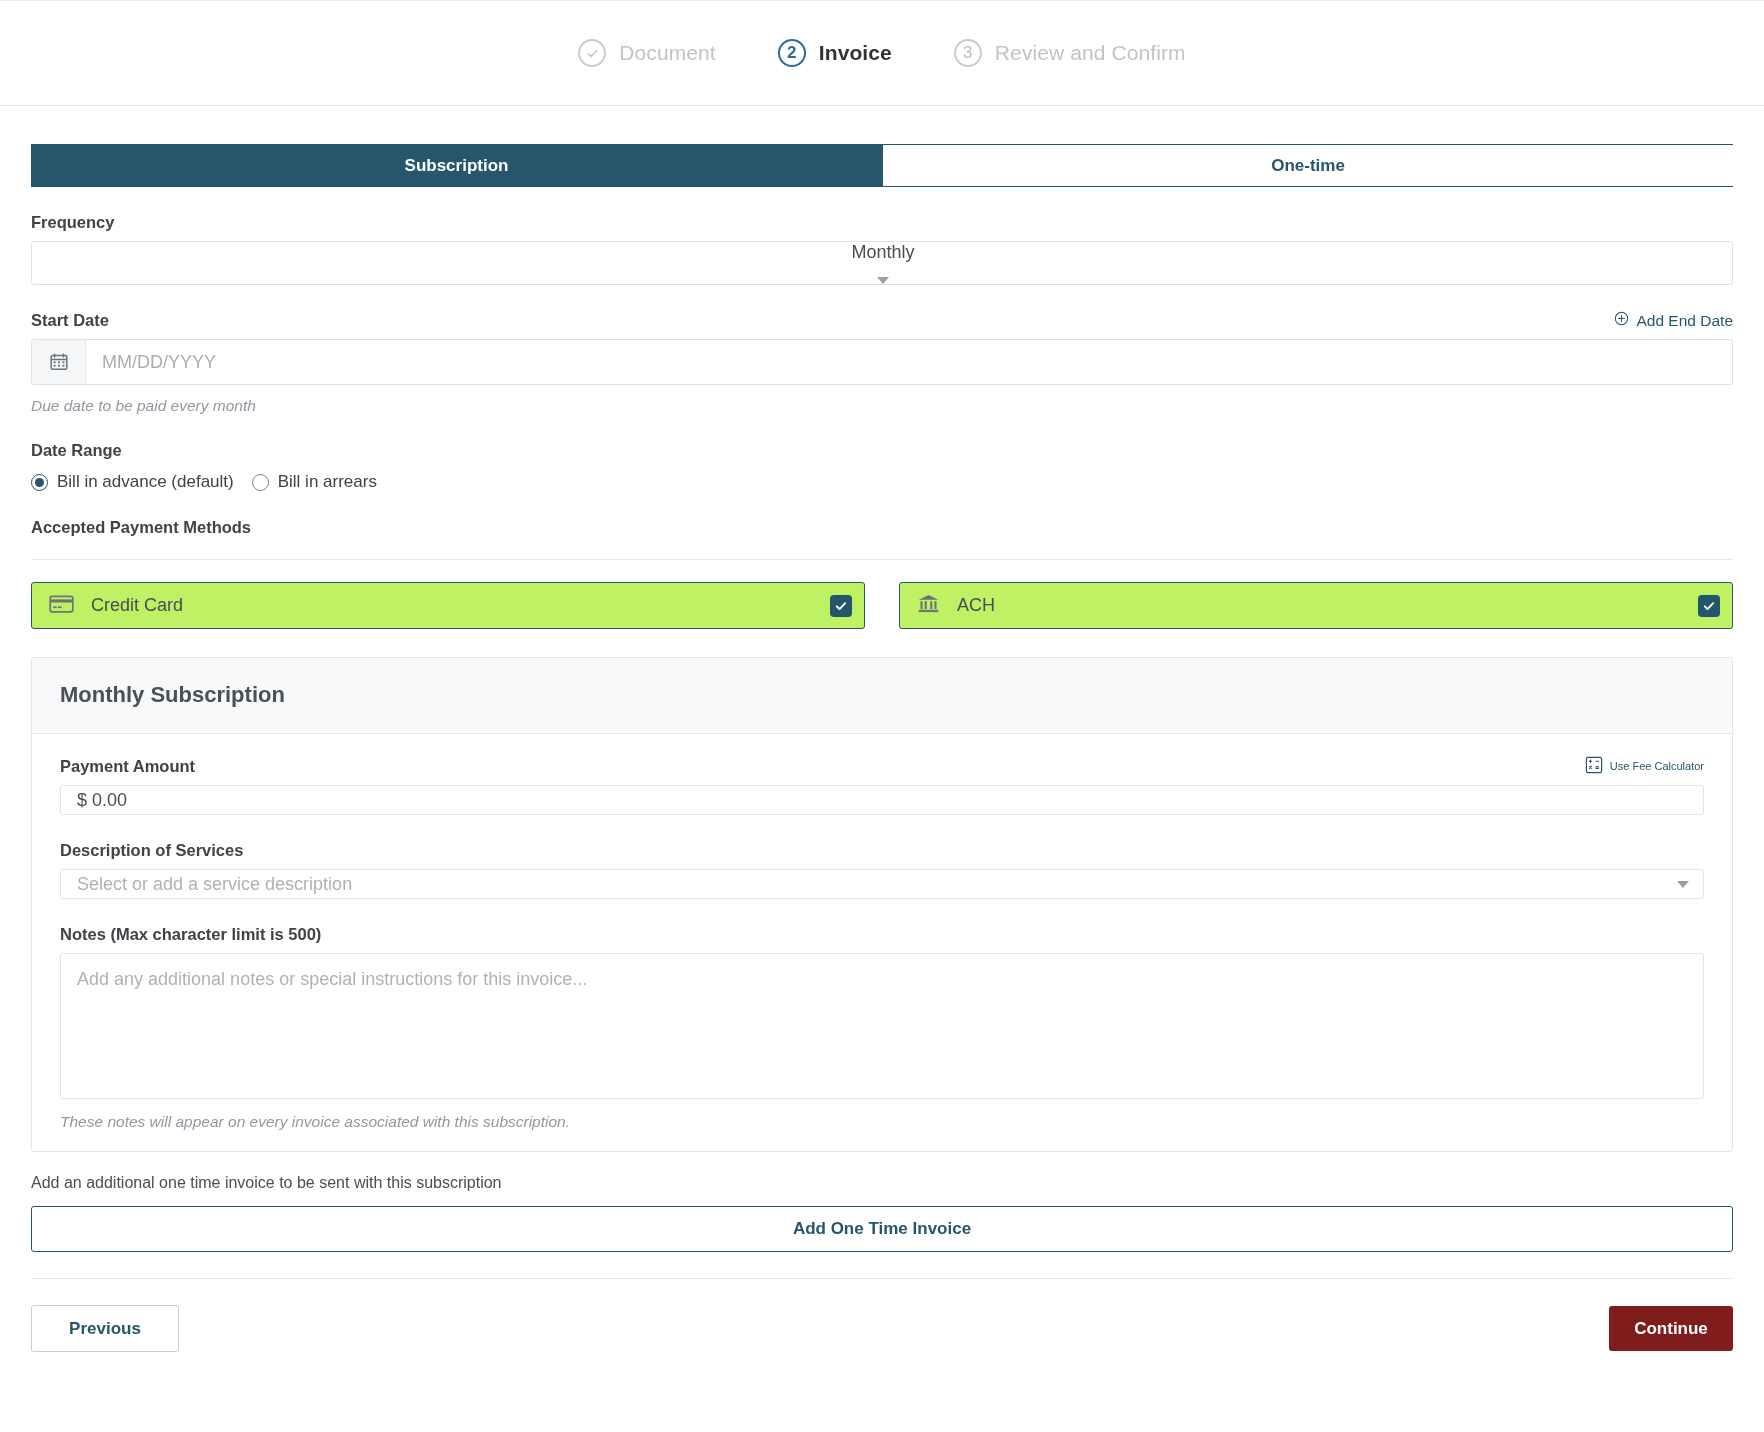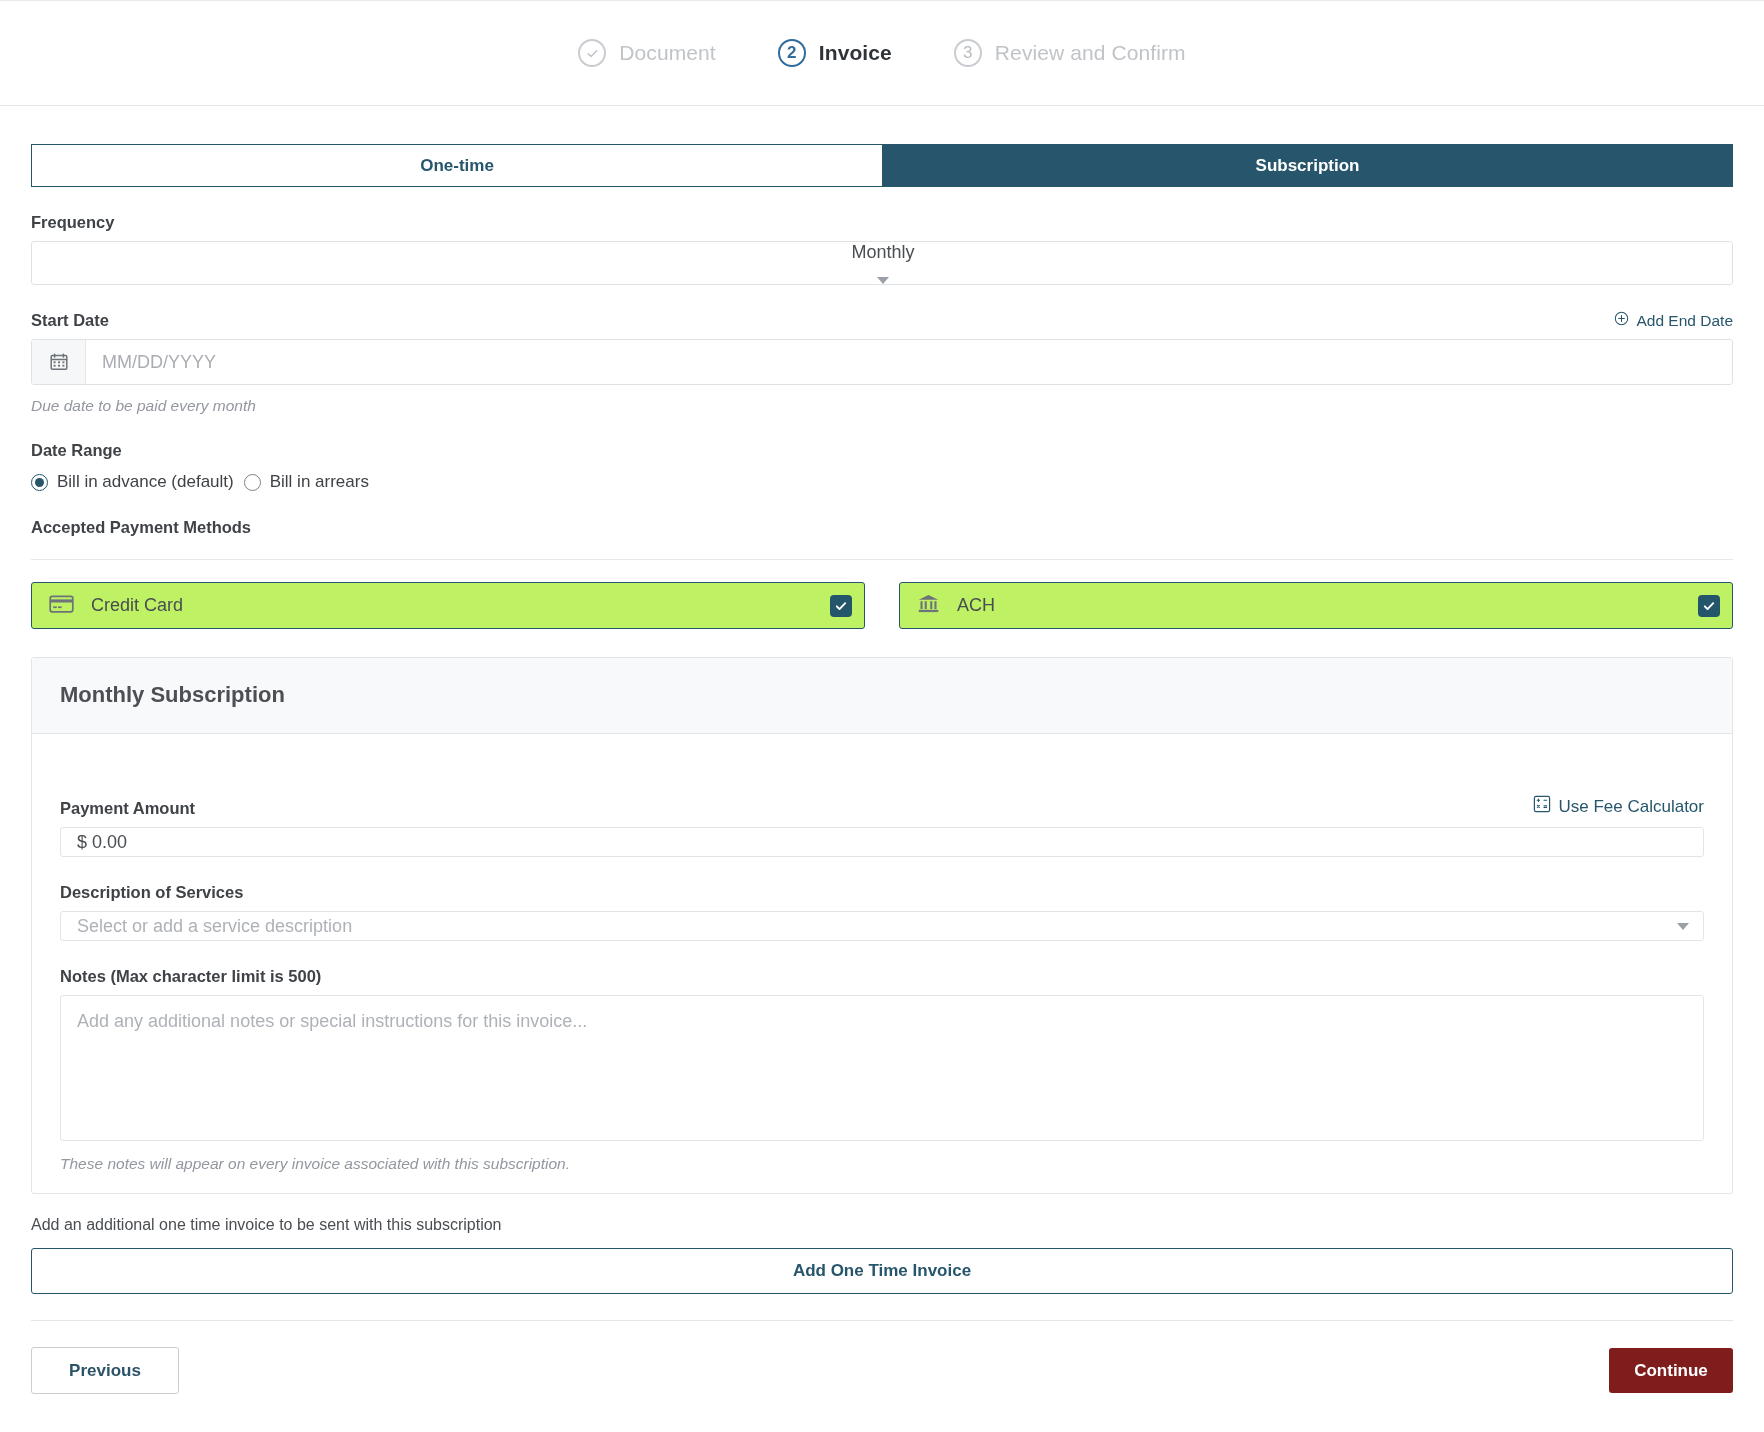--- a/index.html
+++ b/index.html
@@ -178,21 +178,21 @@
     align-items: center;
     gap: 7px;
     cursor: pointer;
     white-space: nowrap;
   }
 
   
   .radio-row {
     display: flex;
     align-items: center;
-    gap: 10px;
+    gap: 18px;
     margin-top: 12px;
     margin-bottom: 4px;
   }
   .radio-opt {
     display: flex;
     align-items: center;
     gap: 9px;
     font-size: 17px;
     color: #3f4347;
     cursor: pointer;
@@ -366,22 +366,22 @@
     <div class="step">
       <span class="step-circle">3</span>
       <span class="step-label">Review and Confirm</span>
     </div>
 
   </div>
 
   <div class="content">
 
     <div class="segmented">
+      <div class="seg active">Subscription</div>
       <div class="seg inactive">One-time</div>
-      <div class="seg active">Subscription</div>
     </div>
 
     <div class="field-label">Frequency</div>
     <div class="select-box">
       <span>Monthly</span>
       <span class="caret"></span>
     </div>
 
     <div class="row-between">
       <div class="field-label">Start Date</div>
@@ -478,21 +478,21 @@
     </div>
 
     <div class="panel">
 
       <div class="panel-head">Monthly Subscription</div>
 
       <div class="panel-body">
 
         <div class="row-between">
           <div class="field-label" style="margin-top:0;">Payment Amount</div>
-          <div class="link-teal" style="margin-bottom:9px;font-size:17px;margin-top:39px;">
+          <div class="link-teal" style="margin-bottom:9px;font-size:11px;">
             <span>
               <svg width="18" height="18" viewBox="0 0 18 18" aria-hidden="true">
                 <rect x="1.4" y="1.4" width="15.2" height="15.2" rx="1.6" fill="none" stroke="#27566c" stroke-width="1.2"></rect>
                 <path d="M4.2 5.2 H6.6 M5.4 4 V6.4" stroke="#27566c" stroke-width="1.1" stroke-linecap="round"></path>
                 <path d="M11 5.2 H13.6" stroke="#27566c" stroke-width="1.1" stroke-linecap="round"></path>
                 <path d="M4.4 10.4 L6.4 12.4 M6.4 10.4 L4.4 12.4" stroke="#27566c" stroke-width="1.1" stroke-linecap="round"></path>
                 <path d="M11 10.7 H13.6 M11 12.4 H13.6" stroke="#27566c" stroke-width="1.1" stroke-linecap="round"></path>
               </svg>
             </span>
             <span>Use Fee Calculator</span>

